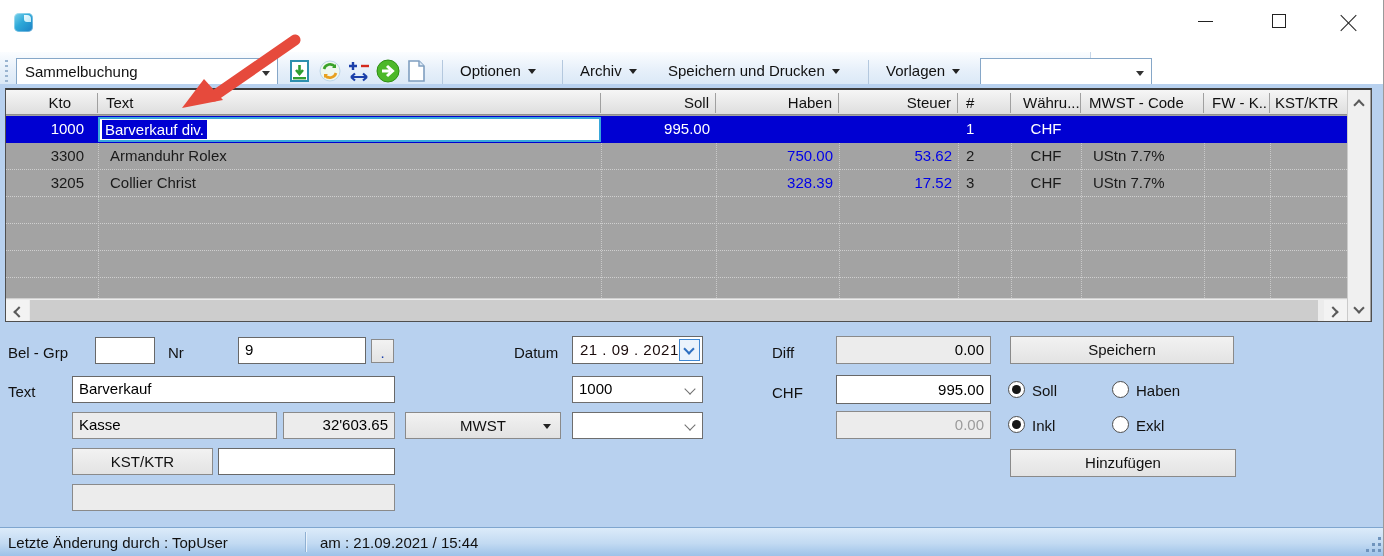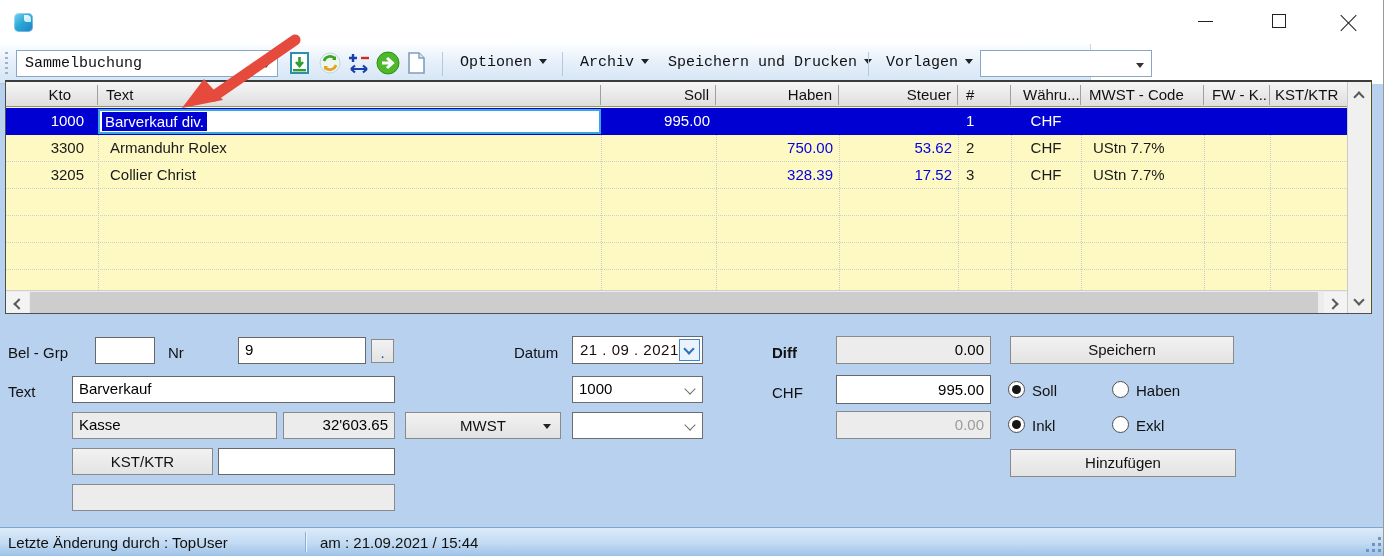--- a/index.html
+++ b/index.html
@@ -18,38 +18,38 @@
     background:linear-gradient(135deg,#eafaff,#bfe9f7); border-radius:0 4px 0 3px; }
   .title-text { position:absolute; left:42px; top:11px; font-size:17px; color:#111; }
   .wbtn { position:absolute; top:8px; width:34px; height:26px; cursor:default; }
   .wbtn.min { left:1188px; } .wbtn.max { left:1262px; } .wbtn.close { left:1332px; }
   .glyph-min { position:absolute; left:10px; top:13px; width:15px; height:0; border-top:1px solid #222; }
   .glyph-max { position:absolute; left:10px; top:6px; width:14px; height:14px; border:1px solid #222; }
   .glyph-close { position:absolute; left:9px; top:5px; width:16px; height:16px; }
   .glyph-close:before,.glyph-close:after { content:""; position:absolute; left:7px; top:-1px; width:1px; height:22px; background:#222; }
   .glyph-close:before { transform:rotate(45deg);} .glyph-close:after { transform:rotate(-45deg);}
   
-  .toolbar { position:absolute; left:0; top:44px; width:1091px; height:40px;
+  .toolbar { position:absolute; left:0; top:52px; width:1091px; height:40px;
     background:linear-gradient(#fbfdff 0%, #e7f0fa 45%, #d5e5f5 100%);
-    border-bottom:1px solid #aec6e0; border-right:1px solid #c6d6e8;font-family:Liberation Mono, monospace; }
+    border-bottom:1px solid #aec6e0; border-right:1px solid #c6d6e8; }
   .grip { position:absolute; left:4px; top:8px; width:5px; height:24px;
     background:repeating-linear-gradient(#9ab4d0 0 2px, transparent 2px 5px); width:3px; }
   .tb-combo { position:absolute; top:6px; height:27px; background:#fff; border:1px solid #86a7c8; }
   .tb-combo .val { position:absolute; left:8px; top:4px; font-size:15px; color:#111; }
   .caret-down { position:absolute; right:7px; top:12px; width:0; height:0;
     border-left:4px solid transparent; border-right:4px solid transparent; border-top:5px solid #333; }
   .tbtn { position:absolute; top:7px; width:26px; height:26px; }
   .tsep { position:absolute; top:8px; width:1px; height:24px; background:#b4c8de; }
   .tmenu { position:absolute; top:7px; height:26px; padding:3px 6px 0 8px; font-size:15px; color:#111; white-space:nowrap; }
   .tmenu .mcaret { display:inline-block; width:0; height:0; margin:0 0 2px 7px;
     border-left:4px solid transparent; border-right:4px solid transparent; border-top:5px solid #222; }
   
   .content-bg { position:absolute; left:0; top:84px; width:1384px; height:443px; background:#b8d1ef; }
   
-  .grid { position:absolute; left:5px; top:80px; width:1367px; height:234px; background:#fef9c3;
+  .grid { position:absolute; left:5px; top:88px; width:1367px; height:234px; background:#a3a3a3;
     border:1px solid #4f4f4f; border-top:2px solid #3c3c3c; overflow:hidden; }
   .ghead { position:absolute; left:0; top:0; width:1341px; height:25px;
     background:linear-gradient(#f6f6f6,#dedede); border-bottom:1px solid #8f8f8f; }
   .th { position:absolute; top:3px; height:20px; font-size:15px; color:#111;
     border-right:1px solid #a0a0a0; padding-top:1px; overflow:hidden; white-space:nowrap; }
   .col-kto   { left:0px;    width:92px; }
   .col-text  { left:92px;   width:503px; }
   .col-soll  { left:595px;  width:115px; }
   .col-haben { left:710px;  width:123px; }
   .col-steuer{ left:833px;  width:119px; }
@@ -287,21 +287,21 @@
   <div class="lbl" style="left:168px; top:344px;">Nr</div>
   <div class="inp" style="left:238px; top:337px; width:128px; height:27px;">9</div>
   <div class="btn" style="left:371px; top:339px; width:23px; height:24px; color:#1b3faa;">.</div>
   <div class="lbl" style="left:514px; top:344px;">Datum</div>
   <div class="datefld" style="left:572px; top:336px; width:131px; height:28px;">
     <span class="dval">21 . 09 . 2021</span>
     <span class="dpbtn">
         <span class="chev"></span>
       </span>
   </div>
-  <div class="lbl" style="left:772px; top:344px;font-weight:bold;">Diff</div>
+  <div class="lbl" style="left:772px; top:344px;">Diff</div>
   <div class="ro ta-r" style="left:836px; top:336px; width:155px; height:28px; padding-top:4px;">0.00</div>
   <div class="btn" style="left:1010px; top:336px; width:224px; height:28px;">Speichern</div>
 
   <div class="lbl" style="left:8px; top:383px;">Text</div>
   <div class="inp" style="left:72px; top:376px; width:323px; height:27px;">Barverkauf</div>
   <div class="combo" style="left:572px; top:376px; width:131px; height:27px;">
     <span>1000</span>
     <span class="cchev"></span>
   </div>
   <div class="lbl" style="left:772px; top:384px;">CHF</div>

